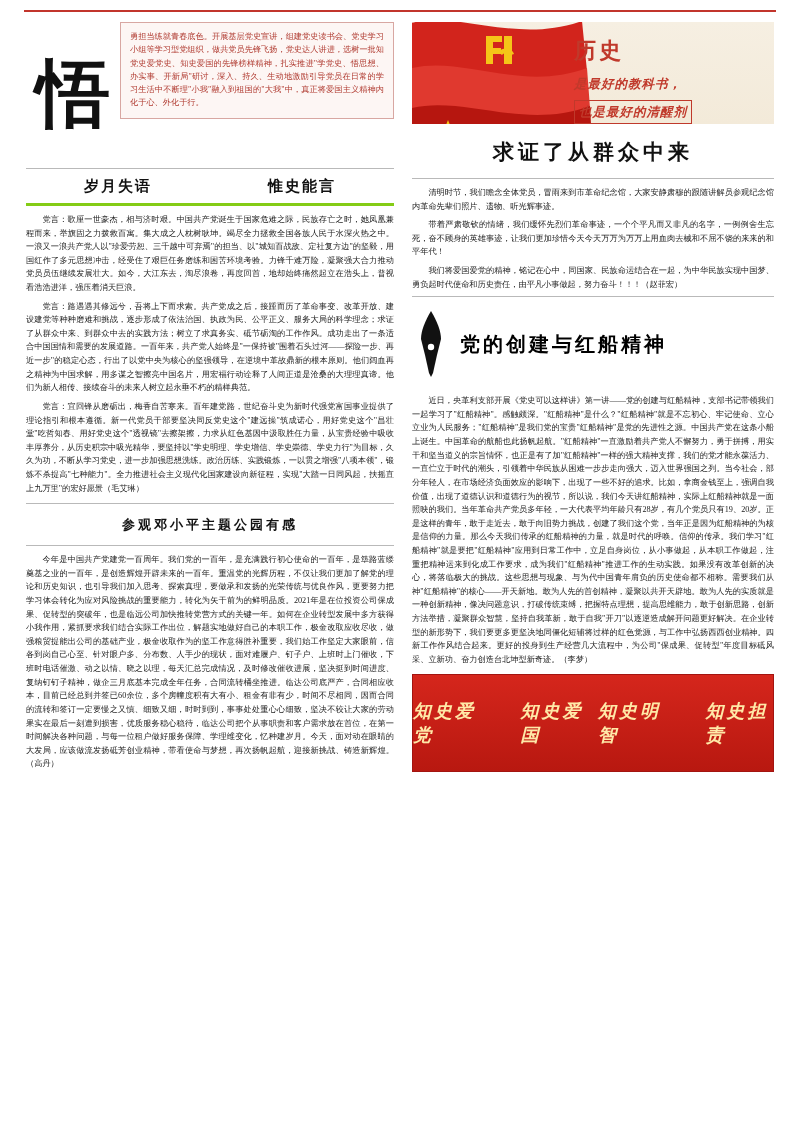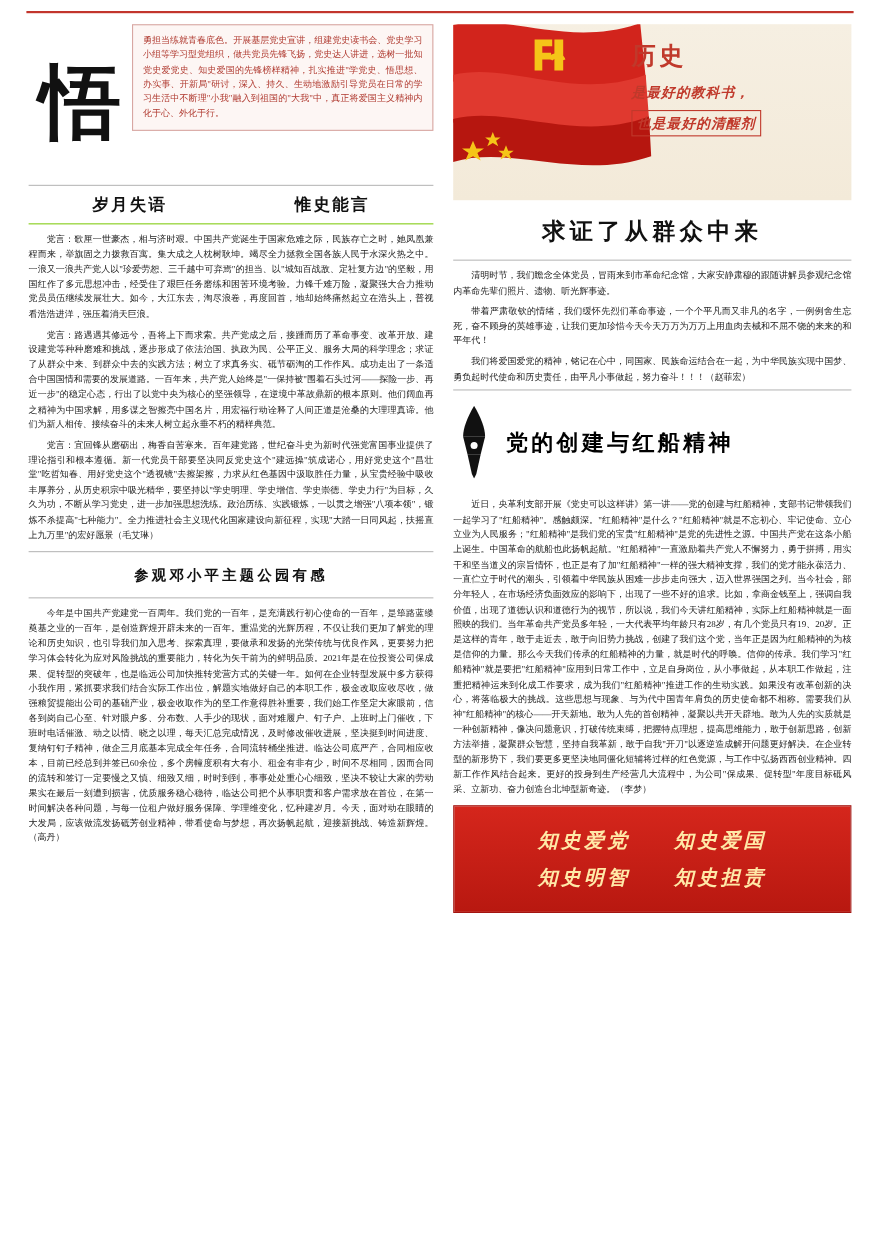--- a/index.html
+++ b/index.html
@@ -76,21 +76,21 @@
     margin-top: 6px;
   }
   .dual-title {
     display: flex;
     justify-content: space-around;
     align-items: center;
     font-size: 15px;
     font-weight: 700;
     letter-spacing: 2px;
     padding: 8px 0 7px 0;
-    border-bottom: 1px solid #84cc16;
+    border-bottom: 3px solid #84cc16;
     color: #111;
   }
   .dual-title span { display: inline-block; }
 
   .body-text p {
     margin: 0 0 5px 0;
     font-size: 8.2px;
     line-height: 1.66;
     text-align: justify;
     text-indent: 16.4px;
@@ -109,21 +109,21 @@
     font-weight: 700;
     letter-spacing: 3px;
     padding: 12px 0 11px 0;
     color: #111;
     border-bottom: 1px solid #b9b9b9;
   }
 
   
   .banner {
     width: 100%;
-    height: 160px;
+    height: 102px;
     position: relative;
     overflow: hidden;
     background: linear-gradient(180deg,#f6efe2 0%, #f3ead9 100%);
   }
   .banner .ribbon {
     position: absolute;
     left: -10px; top: -6px;
     width: 220px; height: 150px;
   }
   .banner .calli {
@@ -180,21 +180,20 @@
     letter-spacing: 3px;
     color: #000000;
   }
 
   .red-slogan {
     margin-top: 8px;
     background: linear-gradient(180deg,#d5261c 0%, #b81810 100%);
     height: 96px;
     position: relative;
     display: flex;
-    flex-direction: column;
     justify-content: center;
     align-items: center;
     gap: 10px;
     border: 1px solid #a31410;
   }
   .red-slogan .row {
     display: flex;
     gap: 40px;
   }
   .red-slogan .txt {

